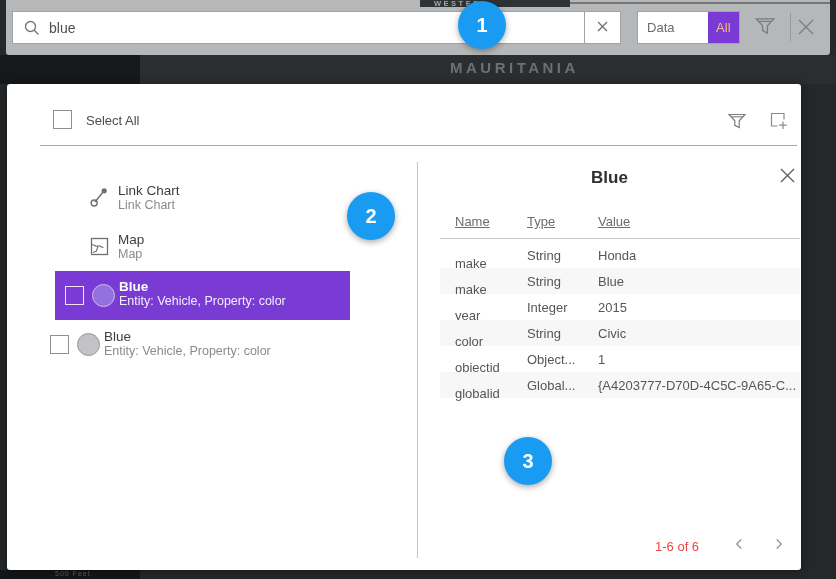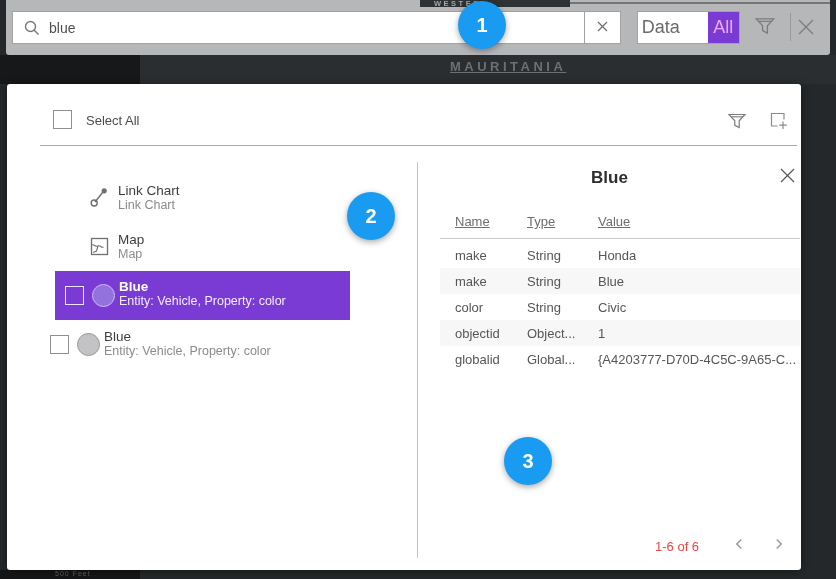--- a/index.html
+++ b/index.html
@@ -3,22 +3,22 @@
 <meta charset="utf-8">
 <style>
   * { margin:0; padding:0; box-sizing:border-box; }
   html,body { width:836px; height:579px; }
   body { font-family:"Liberation Sans", sans-serif; background:#24272a; overflow:hidden; }
   .stage { position:relative; width:836px; height:579px; background:#25282a; }
 
   
   .map-strip { position:absolute; left:0; top:55px; width:836px; height:29px; background:#2b2e30; }
   .ocean { position:absolute; left:0; top:0; width:140px; height:29px; background:#16181a; }
-  .country-label { position:absolute; left:450px; top:4px; font-size:13px; font-weight:bold;
-                   letter-spacing:3.5px; color:#6d7073;text-decoration:underline; }
+  .country-label { position:absolute; left:450px; top:4px; font-size:15px; font-weight:bold;
+                   letter-spacing:3.5px; color:#6d7073; }
   .map-bottom-dark { position:absolute; left:0; top:570px; width:140px; height:9px; background:#141617; }
   .scale-label { position:absolute; left:55px; top:570px; font-size:7px; color:#5f6163; letter-spacing:1px; }
 
   
   .toolbar { position:absolute; left:6px; top:0; width:824px; height:55px; background:#b6b7b9;
              border-radius:0 0 3px 3px; }
   .wester-notch { position:absolute; left:414px; top:0; width:150px; height:7px; background:#2e3234;
                   overflow:hidden; }
   .wester-notch span { display:block; font-size:7.5px; line-height:8px; font-weight:bold;
                        letter-spacing:2.5px; color:#a3a6a8; padding-left:14px; }
@@ -26,22 +26,22 @@
   .search-box { position:absolute; left:6px; top:11px; width:573px; height:33px; background:#fff;
                 border:1px solid #a2a2a2; }
   .search-box .mag { position:absolute; left:10px; top:7px; }
   .search-input { position:absolute; left:36px; top:0; width:530px; height:31px; border:none; outline:none;
                   font-family:"Liberation Sans",sans-serif; font-size:14px; color:#4f4f4f; background:transparent; }
   .clear-btn { position:absolute; left:578px; top:11px; width:37px; height:33px; background:#fff;
                border:1px solid #a2a2a2; cursor:pointer; display:flex; align-items:center; justify-content:center; }
   .toggle { position:absolute; left:631px; top:11px; width:103px; height:33px; background:#fff;
             border:1px solid #a2a2a2; display:flex; }
   .toggle .opt { width:61px; height:31px; display:flex; align-items:center; justify-content:center;
-                 font-size:18px; color:#6a6a6a; cursor:pointer; }
-  .toggle .opt.selected { width:42px; background:#7a3bd4; color:#f0abfc;margin-left:24px; }
+                 font-size:13px; color:#6a6a6a; cursor:pointer; }
+  .toggle .opt.selected { width:42px; background:#7a3bd4; color:#fdba74;margin-left:24px; }
   .tb-icon-btn { position:absolute; background:transparent; border:none; cursor:pointer; padding:0; }
   .tb-filter { left:746px; top:14px; width:26px; height:26px; }
   .tb-divider { position:absolute; left:784px; top:13px; width:1px; height:28px; background:#97999b; }
   .tb-close { left:789px; top:16px; width:22px; height:22px; }
 
   
   .panel { position:absolute; left:7px; top:84px; width:794px; height:486px; background:#fff;
            border-radius:3px; box-shadow:0 1px 10px rgba(0,0,0,.45); }
   .checkbox { position:absolute; width:19px; height:19px; border:1px solid #909090; background:transparent; }
   .select-all-label { position:absolute; left:79px; top:29px; font-size:13px; color:#4c4c4c; }
@@ -69,21 +69,21 @@
   .details-close { position:absolute; left:770px; top:82px; width:21px; height:21px;
                    background:transparent; border:none; cursor:pointer; padding:0; }
   .thead { position:absolute; left:433px; top:130px; width:360px; height:20px; font-size:13px; color:#6d6d6d; }
   .thead span { position:absolute; top:0;text-decoration:underline; }
   .col1 { left:15px; } .col2 { left:87px; } .col3 { left:158px; }
   .thead-divider { position:absolute; left:433px; top:154px; width:360px; height:1px; background:#cbcbcb; }
   .tbody { position:absolute; left:433px; top:158px; width:360px; }
   .trow { position:relative; width:360px; height:26px; font-size:13px; color:#565656; }
   .trow:nth-child(even) { background:#f7f7f7; }
   .trow span { position:absolute; top:6px; white-space:nowrap; overflow:hidden; }
-  .trow .col1 { width:70px; } .trow .col2 { width:68px; } .trow .col3 { width:198px; text-overflow:clip; }
+  .trow .col1 { width:70px;margin-top:8px; } .trow .col2 { width:68px; } .trow .col3 { width:198px; text-overflow:clip; }
 
   .page-range { position:absolute; left:648px; top:455px; font-size:13px; color:#ef4444; }
   .pager-btn { position:absolute; top:452px; width:18px; height:18px; background:transparent; border:none;
                cursor:pointer; padding:0; }
   .pager-prev { left:723px; } .pager-next { left:763px; }
 
   
   .callout { position:absolute; width:48px; height:48px; border-radius:50%; background:#189bf0;
              color:#fff; font-size:20px; font-weight:bold; display:flex; align-items:center;
              justify-content:center; box-shadow:0 2px 6px rgba(0,0,0,.35); }
@@ -248,20 +248,25 @@
         <span class="col1">make</span>
         <span class="col2">String</span>
         <span class="col3">Honda</span>
       </div>
       <div class="trow">
         <span class="col1">make</span>
         <span class="col2">String</span>
         <span class="col3">Blue</span>
       </div>
       <div class="trow">
+        <span class="col1">year</span>
+        <span class="col2">Integer</span>
+        <span class="col3">2015</span>
+      </div>
+      <div class="trow">
         <span class="col1">color</span>
         <span class="col2">String</span>
         <span class="col3">Civic</span>
       </div>
       <div class="trow">
         <span class="col1">objectid</span>
         <span class="col2">Object...</span>
         <span class="col3">1</span>
       </div>
       <div class="trow">

